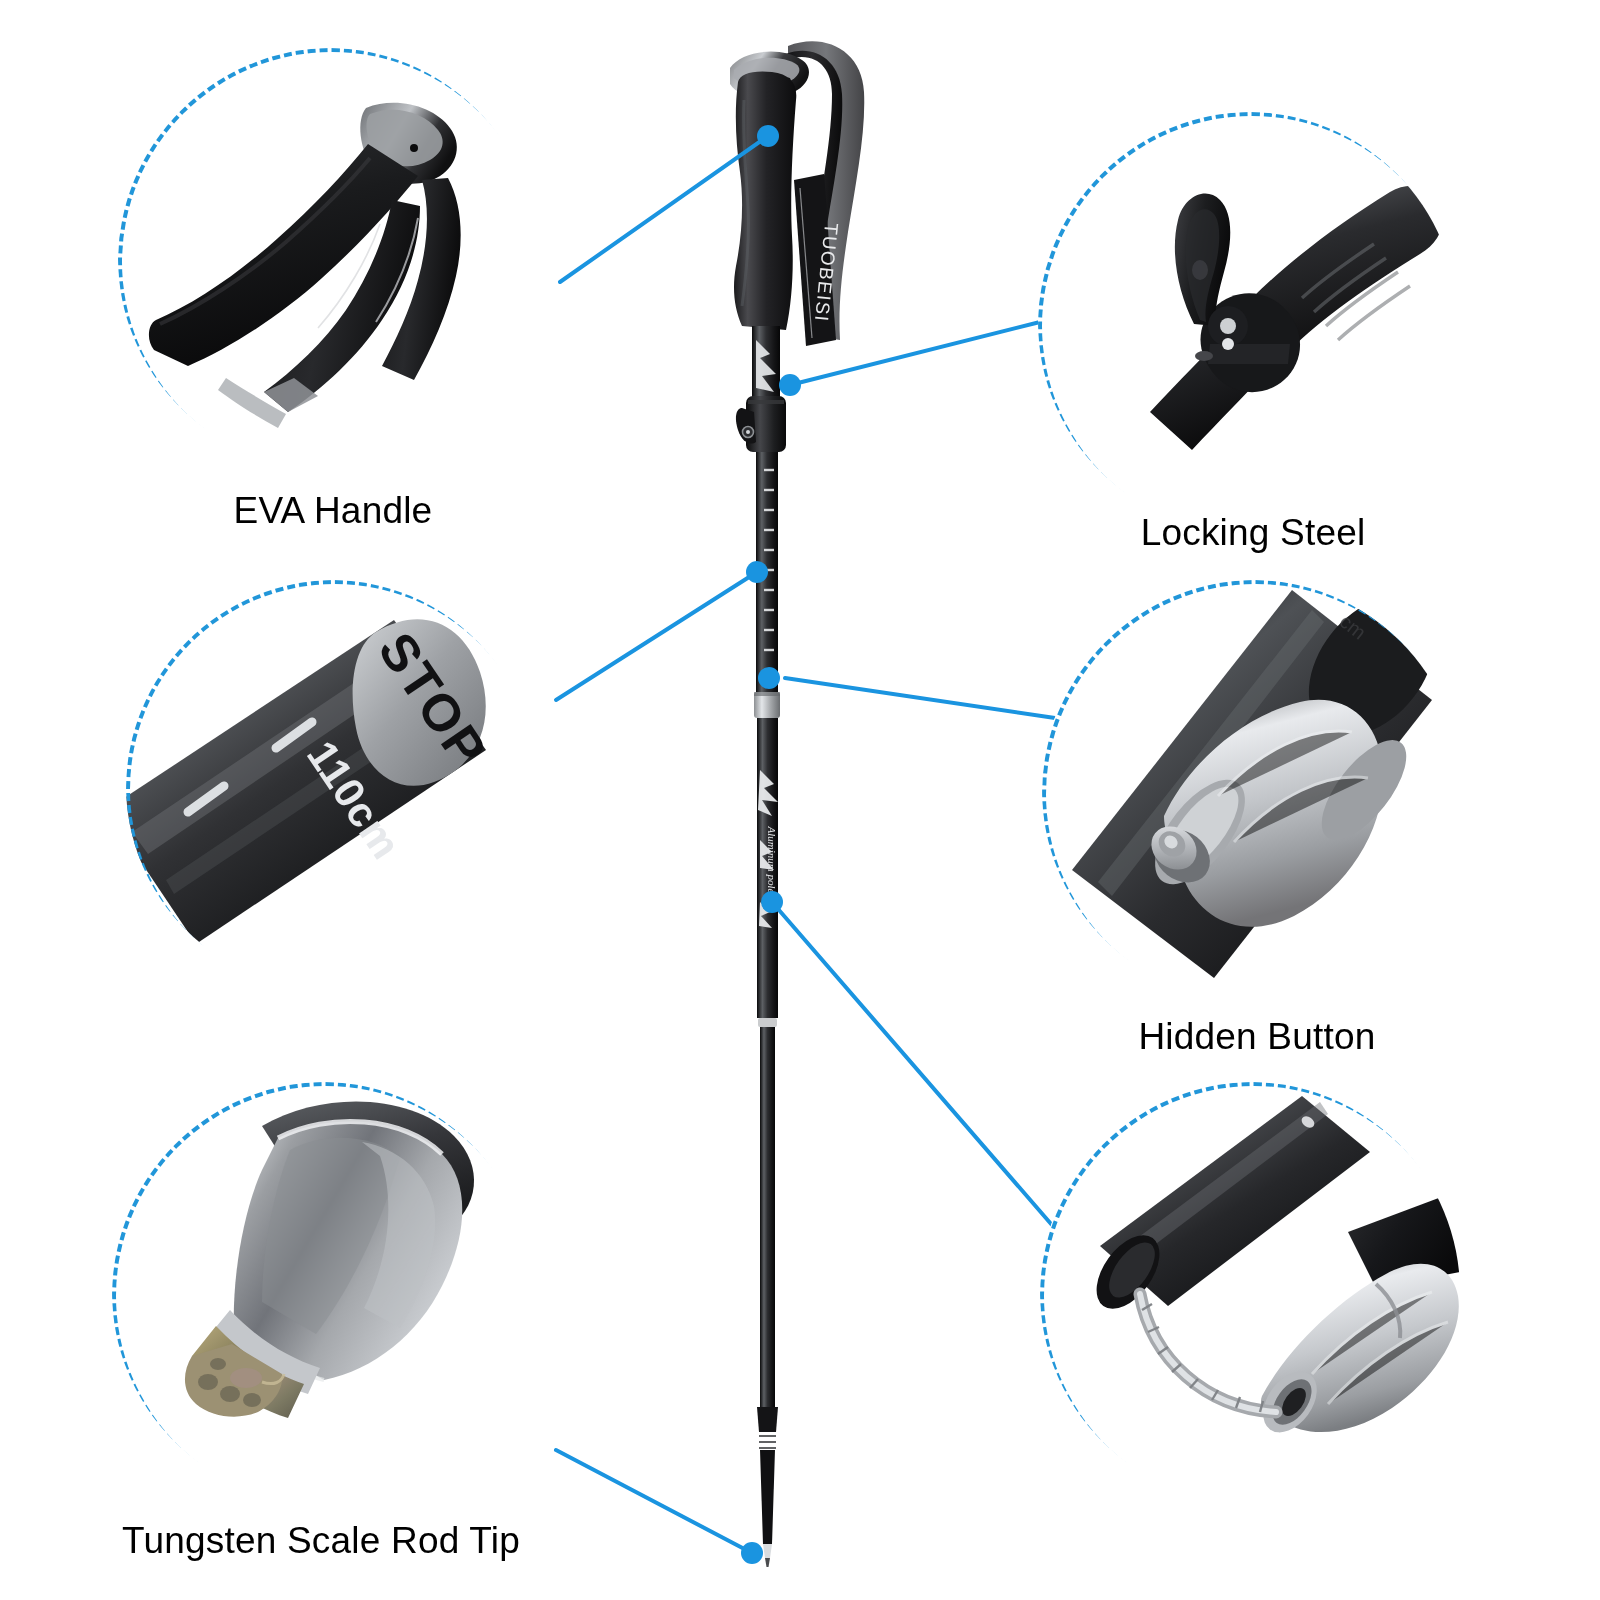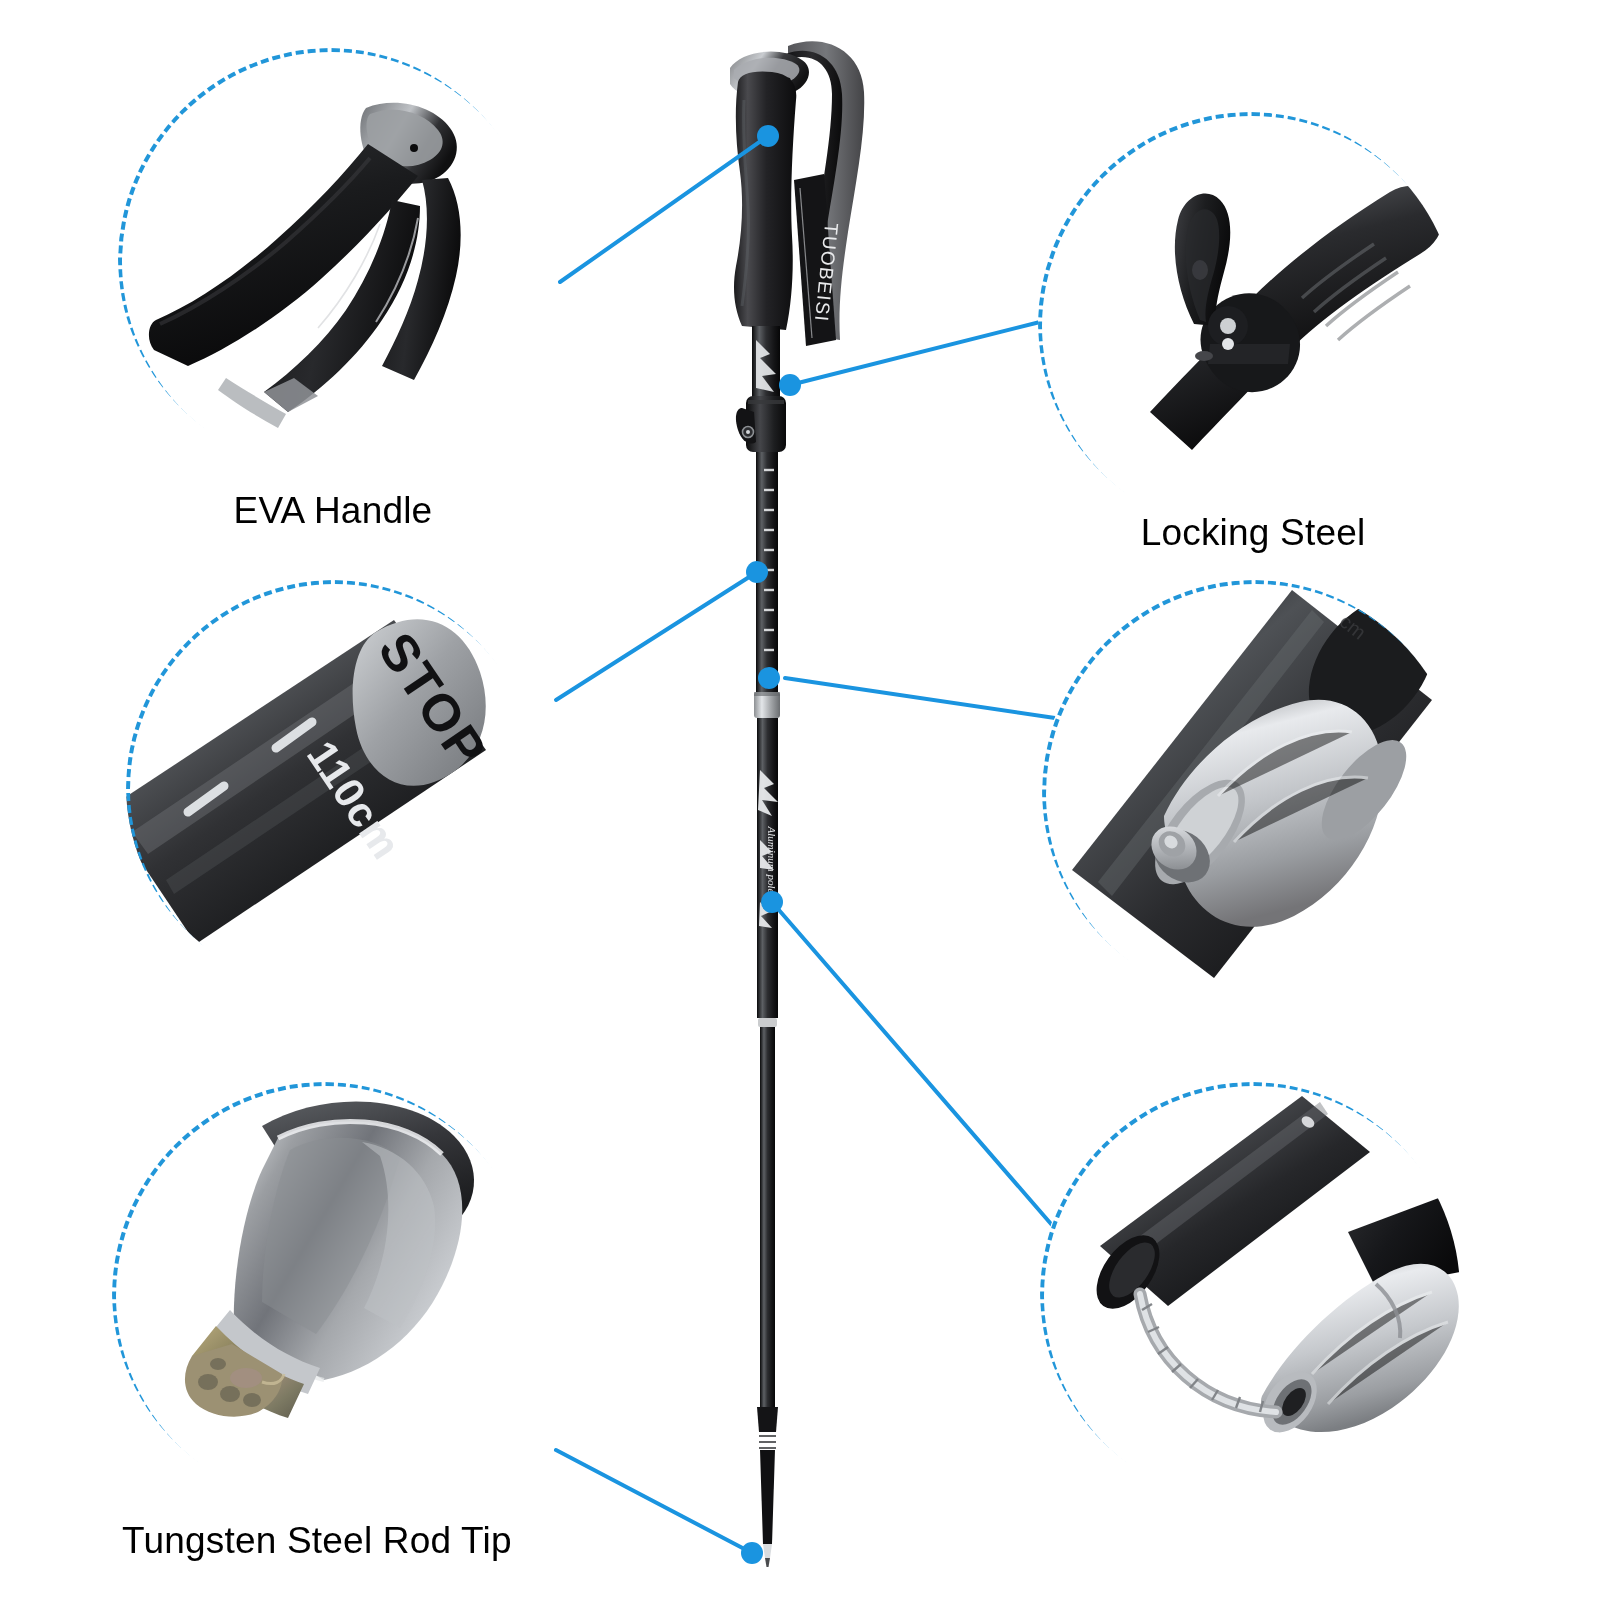--- a/index.html
+++ b/index.html
@@ -404,20 +404,21 @@
 
         <ellipse cx="140" cy="276" rx="30" ry="24" fill="#6e7175" transform="rotate(38 140 276)"></ellipse>
         <ellipse cx="132" cy="268" rx="24" ry="20" fill="url(#b4btn)" transform="rotate(38 132 268)"></ellipse>
         <ellipse cx="130" cy="264" rx="14" ry="12" fill="#9fa2a6" transform="rotate(38 130 264)"></ellipse>
         <ellipse cx="129" cy="262" rx="7" ry="6" fill="#d8dbde" transform="rotate(38 129 262)"></ellipse>
 
         <text x="296" y="44" fill="#3a3b3e" font-family="Liberation Sans, sans-serif" font-size="20" transform="rotate(38 296 44)" opacity="0.8">cm</text>
       </svg>
       <div class="circle-ring" style="border:4px dashed #2196d9;"></div>
     </div>
+    <div class="caption" style="top:436px; left:0;">Hidden Button</div>
   </div>
 
   <div class="callout" style="left:112px; top:1082px; width:460px; height:500px;">
     <div class="circle-wrap" style="width:420px; height:420px;">
       <svg width="420" height="420" viewBox="0 0 420 420" xmlns="http://www.w3.org/2000/svg">
         <rect width="420" height="420" fill="#ffffff"></rect>
         <defs>
           <linearGradient id="t5cone" x1="0.05" y1="0" x2="0.95" y2="0.6">
             <stop offset="0%" stop-color="#d6d9dc"></stop>
             <stop offset="20%" stop-color="#9b9ea2"></stop>
@@ -466,21 +467,21 @@
           <ellipse cx="118" cy="312" rx="10" ry="8"></ellipse>
           <ellipse cx="140" cy="318" rx="9" ry="7"></ellipse>
           <ellipse cx="106" cy="282" rx="8" ry="6"></ellipse>
         </g>
         <path d="M 150 300 C 162 304 170 300 172 292" stroke="#c9bd98" stroke-width="3" fill="none" opacity="0.8"></path>
 
         <ellipse cx="134" cy="296" rx="16" ry="10" fill="#b08ca0" opacity="0.3"></ellipse>
       </svg>
       <div class="circle-ring" style="border:4px dashed #2196d9;"></div>
     </div>
-    <div class="caption left-al" style="top:438px; left:10px;">Tungsten Steel Rod Tip</div>
+    <div class="caption left-al" style="top:438px; left:10px;">Tungsten Scale Rod Tip</div>
   </div>
 
   <div class="callout" style="left:1040px; top:1082px; width:470px; height:500px;">
     <div class="circle-wrap" style="width:420px; height:420px;">
       <svg width="420" height="420" viewBox="0 0 420 420" xmlns="http://www.w3.org/2000/svg">
         <rect width="420" height="420" fill="#ffffff"></rect>
         <defs>
           <linearGradient id="w6tube" x1="0.1" y1="0" x2="0.9" y2="1">
             <stop offset="0%" stop-color="#101012"></stop>
             <stop offset="24%" stop-color="#4a4c50"></stop>

